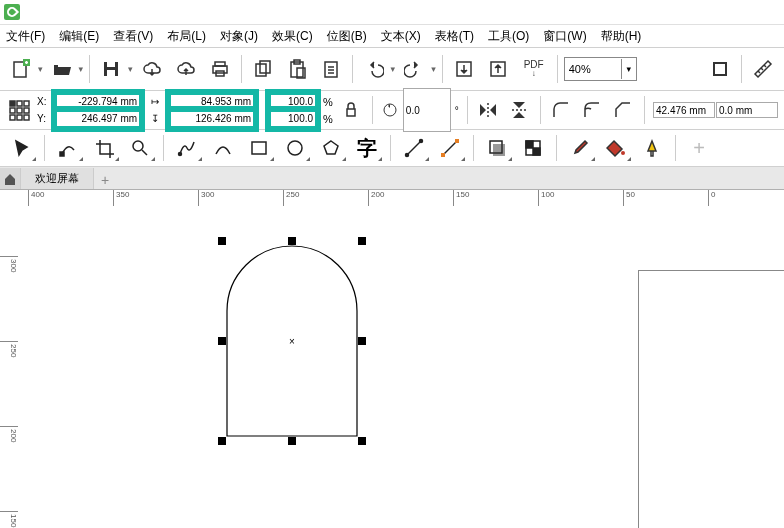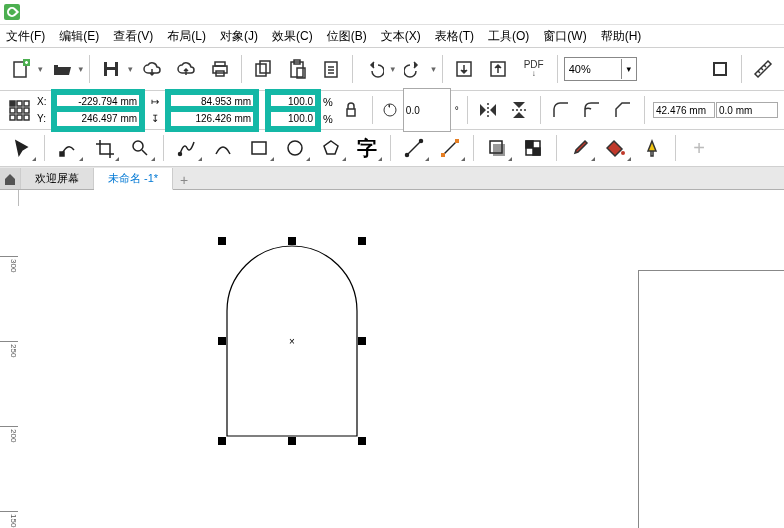--- a/index.html
+++ b/index.html
@@ -406,26 +406,36 @@
   <div class="tool" style="color:#bbb;font-size:20px">+</div>
 </div>
 
 <div class="tabbar">
   <div class="tab home">
       <svg width="14" height="14">
         <path d="M2 7l5-5 5 5v6H2z" fill="#555" stroke="none"></path>
       </svg>
     </div>
   <div class="tab">欢迎屏幕</div>
-  <div class="tab active">未命名 -1*</div>
   <div class="tab-add">+</div>
 </div>
 
 <div class="workspace">
   <div class="ruler-corner"></div>
+  <div class="ruler-h">
+    <div class="tick" style="left:10px">400</div>
+    <div class="tick" style="left:95px">350</div>
+    <div class="tick" style="left:180px">300</div>
+    <div class="tick" style="left:265px">250</div>
+    <div class="tick" style="left:350px">200</div>
+    <div class="tick" style="left:435px">150</div>
+    <div class="tick" style="left:520px">100</div>
+    <div class="tick" style="left:605px">50</div>
+    <div class="tick" style="left:690px">0</div>
+  </div>
   <div class="ruler-v">
     <div class="tick" style="top:50px">300</div>
     <div class="tick" style="top:135px">250</div>
     <div class="tick" style="top:220px">200</div>
     <div class="tick" style="top:305px">150</div>
   </div>
   <div class="canvas">
     <div class="page"></div>
     <div class="shape">
       <svg width="140" height="200" viewBox="0 0 140 200">

